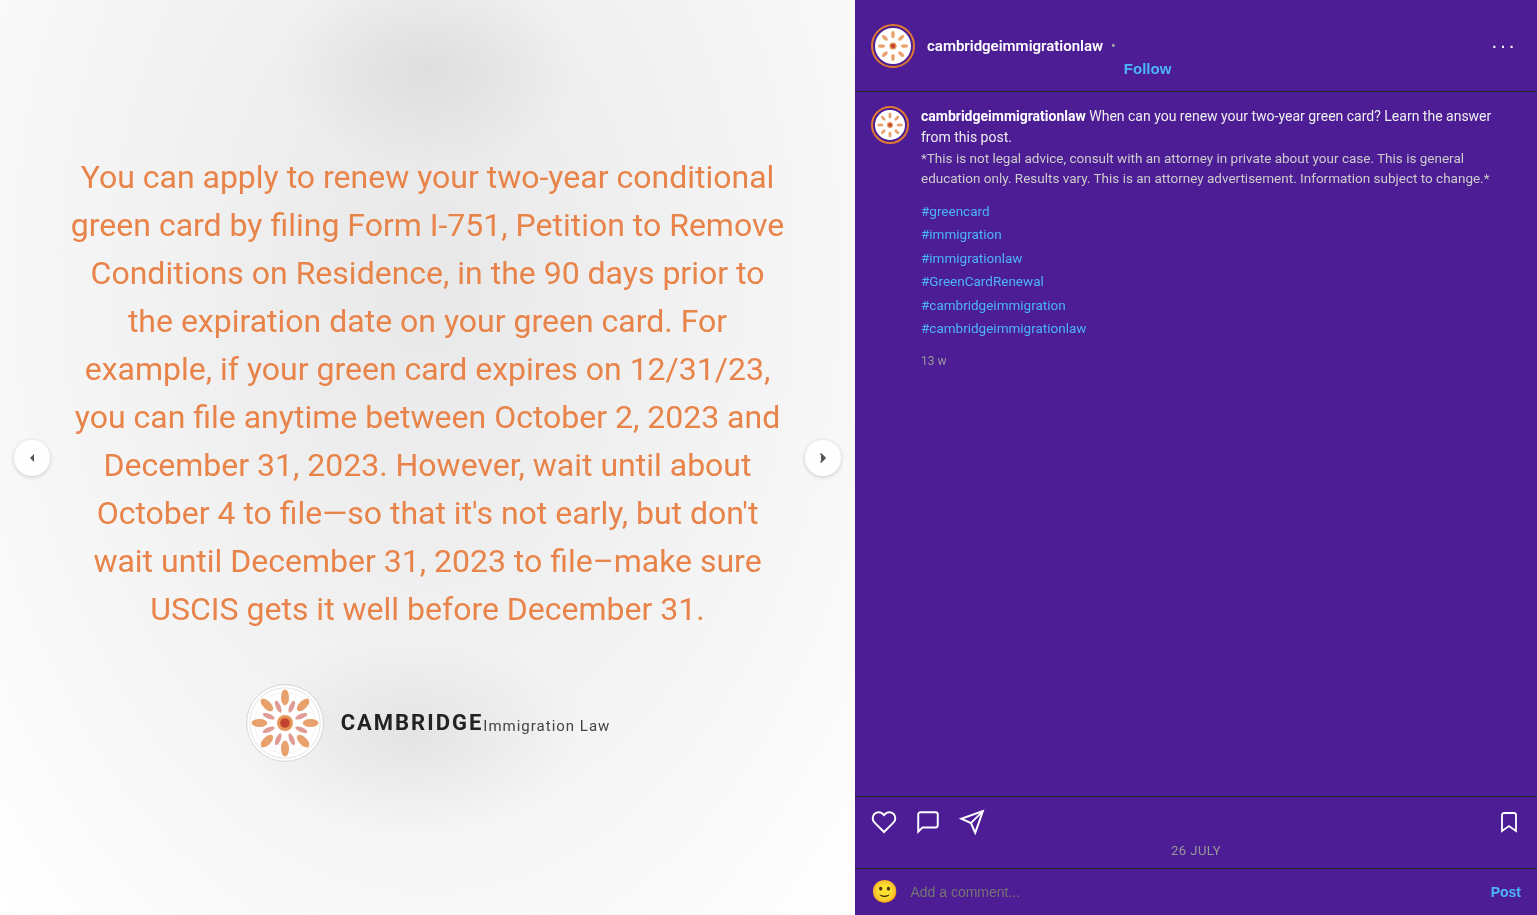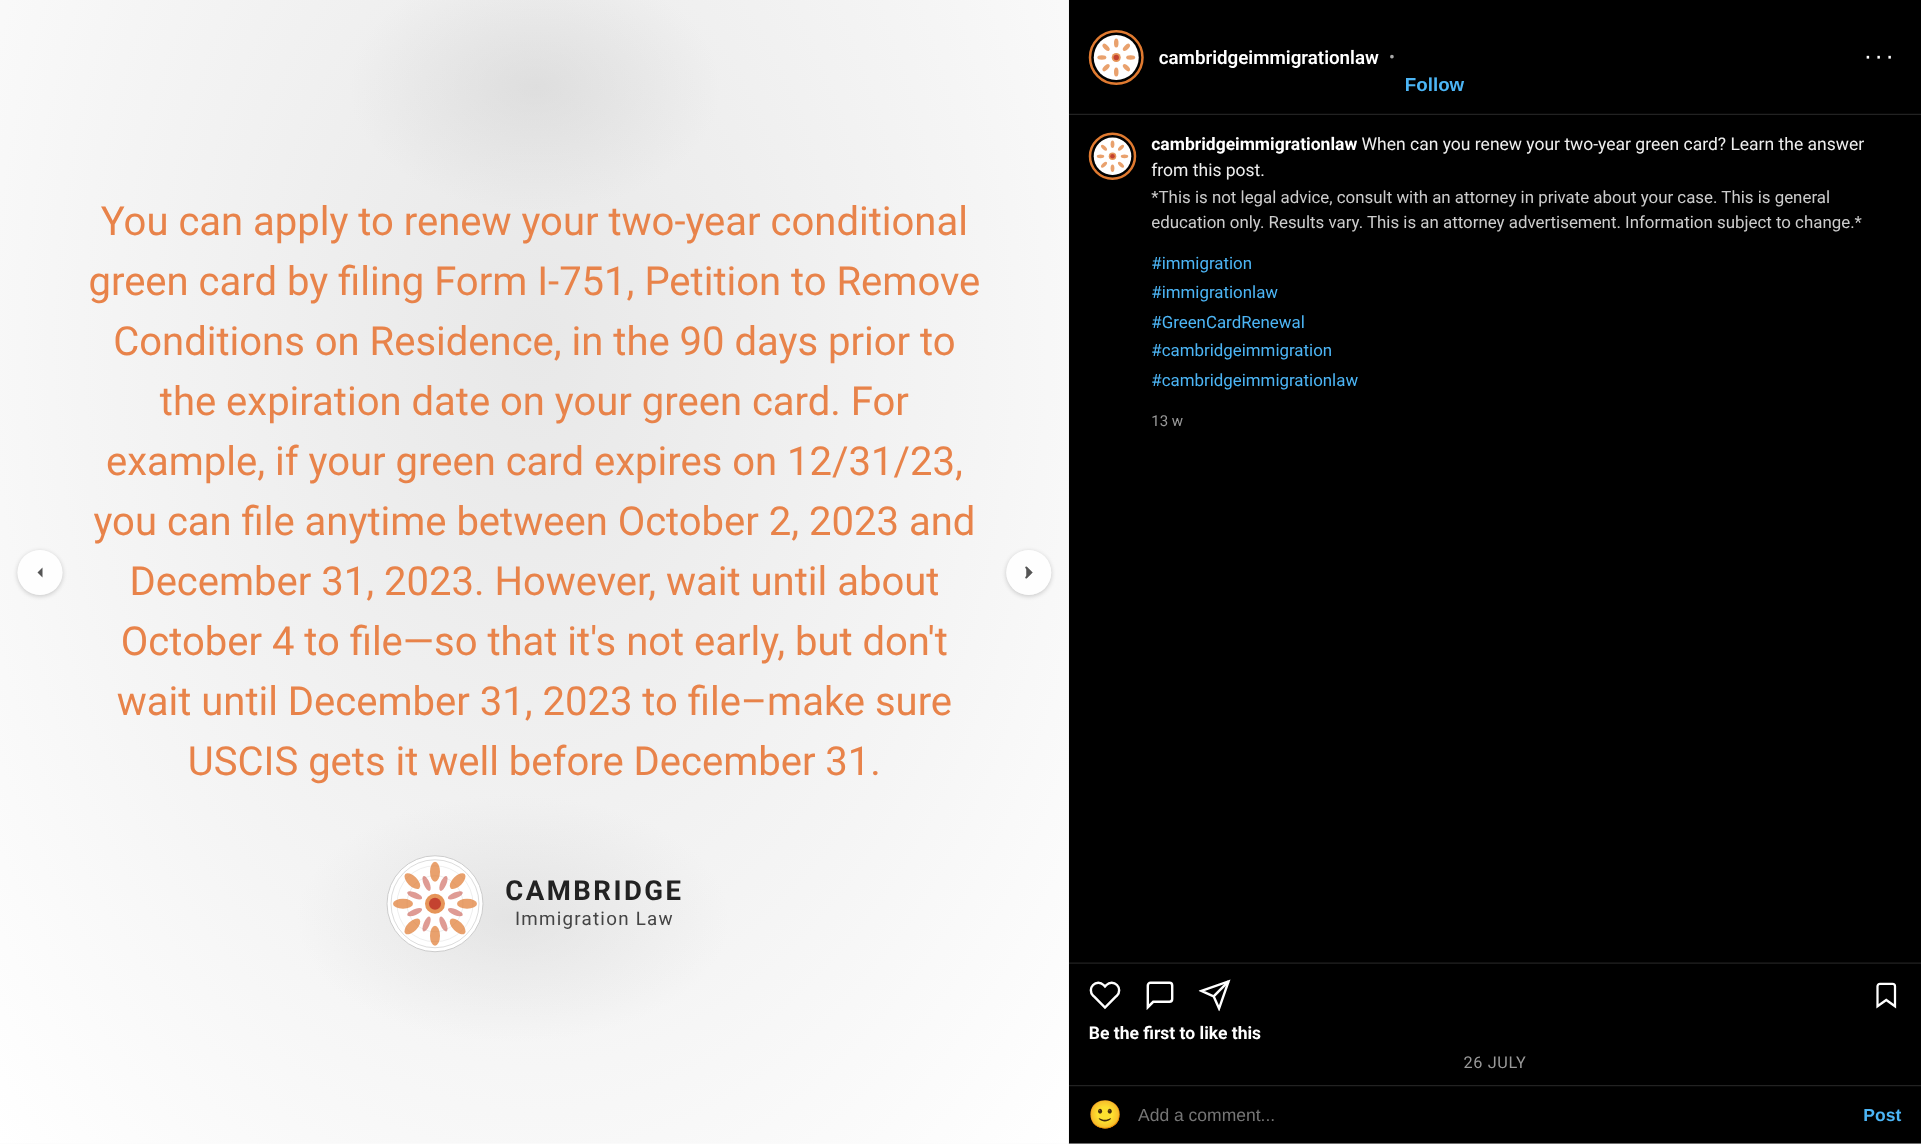--- a/index.html
+++ b/index.html
@@ -72,22 +72,22 @@
       align-items: center;
       gap: 16px;
       margin-top: 10px;
     }
     .logo-circle {
       width: 80px;
       height: 80px;
     }
     .logo-text-group {
       display: flex;
-      flex-direction: column;
-      align-items: center;
+      flex-direction: row;
+      align-items: flex-end;
     }
     .logo-cambridge {
       font-size: 22px;
       font-weight: 700;
       letter-spacing: 2px;
       color: #222;
       text-transform: uppercase;
     }
     .logo-sub {
       font-size: 15px;
@@ -112,21 +112,21 @@
       box-shadow: 0 1px 4px rgba(0,0,0,0.2);
       border: none;
     }
     .nav-arrow.left { left: 14px; }
     .nav-arrow.right { right: 14px; }
     .nav-arrow svg { width: 16px; height: 16px; fill: #555; }
 
     
     .right-panel {
       flex: 1;
-      background: #000000;
+      background: #4c1d95;
       color: #fff;
       display: flex;
       flex-direction: column;
       height: 915px;
       overflow: hidden;
     }
 
     
     .post-header {
       display: flex;
@@ -449,20 +449,21 @@
             </g>
             <circle cx="50" cy="50" r="10" fill="#e07a30" opacity="0.8"></circle>
             <circle cx="50" cy="50" r="6" fill="#c0392b" opacity="0.9"></circle>
           </svg>
         </div>
       </div>
       <div class="caption-text-block">
         <span class="caption-username-inline">cambridgeimmigrationlaw</span><span class="caption-body"> When can you renew your two-year green card? Learn the answer from this post.</span>
         <div class="caption-disclaimer">*This is not legal advice, consult with an attorney in private about your case. This is general education only. Results vary. This is an attorney advertisement. Information subject to change.*</div>
         <div class="hashtags">
+        <div class="hashtag">#greencard</div>
             <div class="hashtag">#immigration</div>
             <div class="hashtag">#immigrationlaw</div>
             <div class="hashtag">#GreenCardRenewal</div>
             <div class="hashtag">#cambridgeimmigration</div>
             <div class="hashtag">#cambridgeimmigrationlaw</div>
           </div>
         <div class="timestamp">13 w</div>
       </div>
     </div>
   </div>
@@ -484,23 +485,20 @@
         <polygon points="22 2 15 22 11 13 2 9 22 2" stroke="#fff" fill="none" stroke-width="1.8"></polygon>
       </svg>
     </button>
     <button class="action-icon bookmark-icon">
       <svg viewBox="0 0 24 24">
         <path d="M19 21l-7-5-7 5V5a2 2 0 0 1 2-2h10a2 2 0 0 1 2 2z" stroke="#fff" fill="none" stroke-width="1.8"></path>
       </svg>
     </button>
   </div>
 
-  <div class="likes-row">
-    <span>Be the first to </span><span>like this</span>
-  </div>
   <div class="date-row">26 JULY</div>
 
   <div class="comment-box">
     <button class="comment-emoji">🙂</button>
     <input class="comment-input" type="text" placeholder="Add a comment..." style="">
     <button class="comment-post">Post</button>
   </div>
 
 </div>
 

